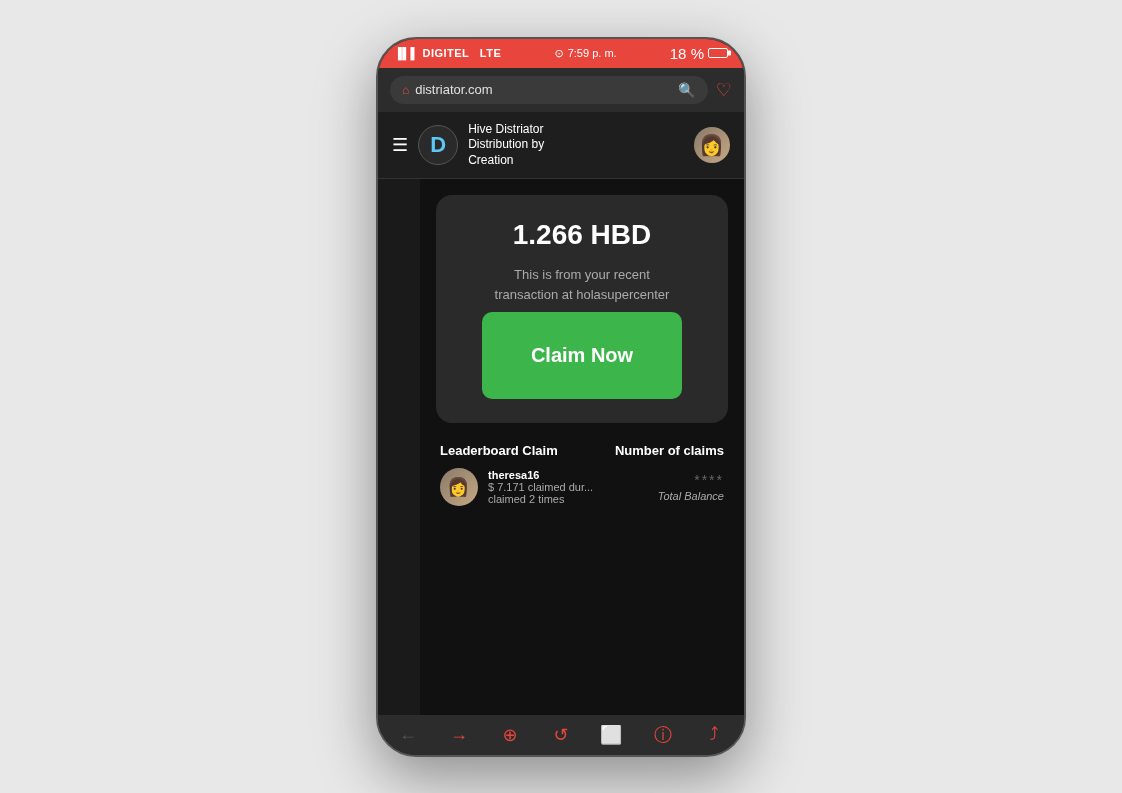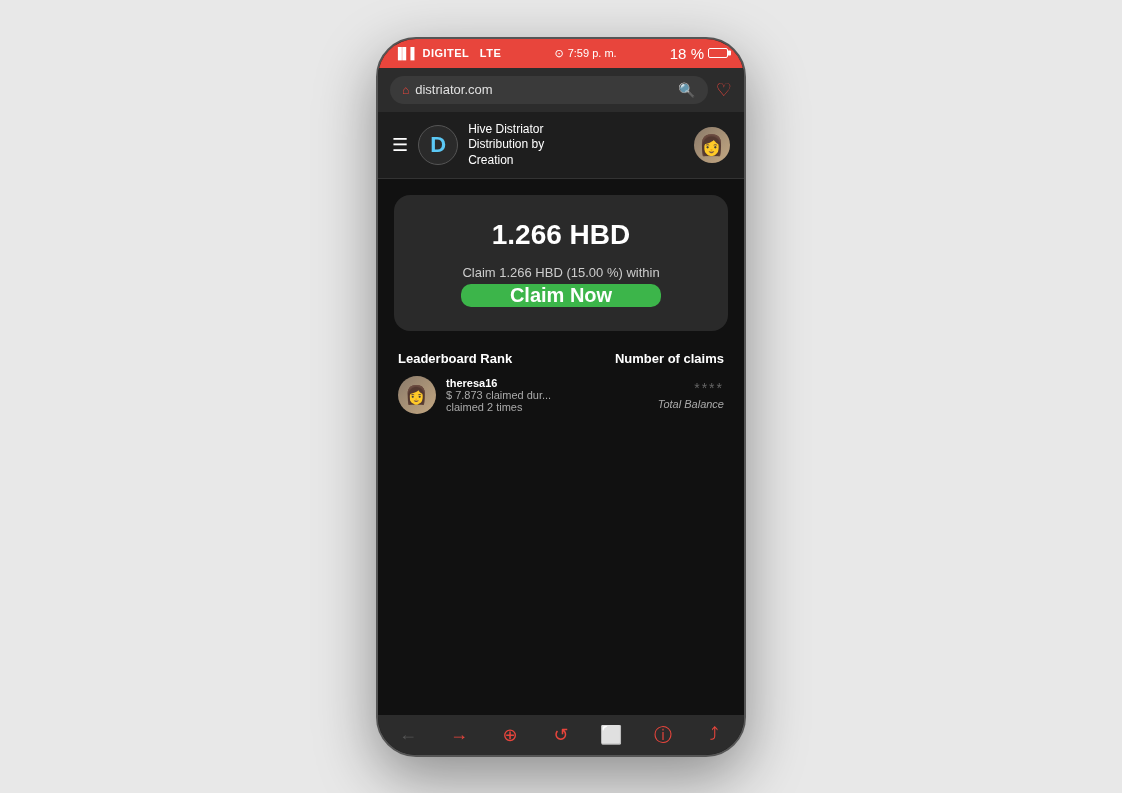--- a/index.html
+++ b/index.html
@@ -163,20 +163,21 @@
       justify-content: center;
       font-size: 20px;
     }
 
     
     .main-content {
       flex: 1;
       background: #111;
       padding: 16px;
       overflow-y: auto;
+      margin-left: 42px;
     }
 
     
     .claim-card {
       background: #2a2a2a;
       border-radius: 16px;
       padding: 24px 20px;
       text-align: center;
       margin-bottom: 20px;
     }
@@ -200,21 +201,21 @@
     .timer {
       color: #888;
       font-size: 13px;
       margin-bottom: 20px;
     }
     .claim-button {
       background: #3cb54a;
       color: white;
       border: none;
       border-radius: 10px;
-      padding: 0 40px;
+      padding: 32px 40px;
       font-size: 20px;
       font-weight: 700;
       cursor: pointer;
       width: 100%;
       max-width: 200px;
     }
 
     
     .leaderboard-section {
       padding: 0 4px;
@@ -335,34 +336,37 @@
     <div class="app-title">
       <span>Hive Distriator<br>Distribution by<br>Creation</span>
     </div>
     <div class="avatar">👩</div>
   </div>
 
   <div class="main-content">
 
     <div class="claim-card">
       <div class="hbd-amount">1.266 HBD</div>
-      <div class="claim-detail">Claim 1.266 HBD (15.00 %) within</div>
+      <div class="transaction-desc">
+        <span>This is from your recent</span><br>
+        <span>transaction at holasupercenter</span>
+      </div>
       <button class="claim-button">Claim Now</button>
     </div>
 
     <div class="leaderboard-section">
       <div class="leaderboard-header">
-        <span class="leaderboard-col-title">Leaderboard Rank</span>
+        <span class="leaderboard-col-title">Leaderboard Claim</span>
         <span class="leaderboard-col-title">Number of claims</span>
       </div>
       <div class="leaderboard-row">
         <div class="lb-avatar">👩</div>
         <div class="lb-user-info">
           <div class="lb-username">theresa16</div>
-          <div class="lb-amount">$ 7.873 claimed dur...</div>
+          <div class="lb-amount">$ 7.171 claimed dur...</div>
           <div class="lb-claimed">claimed 2 times</div>
         </div>
         <div class="lb-right">
           <div class="lb-stars">****</div>
           <div class="lb-balance-label">Total Balance</div>
         </div>
       </div>
     </div>
 
   </div>

